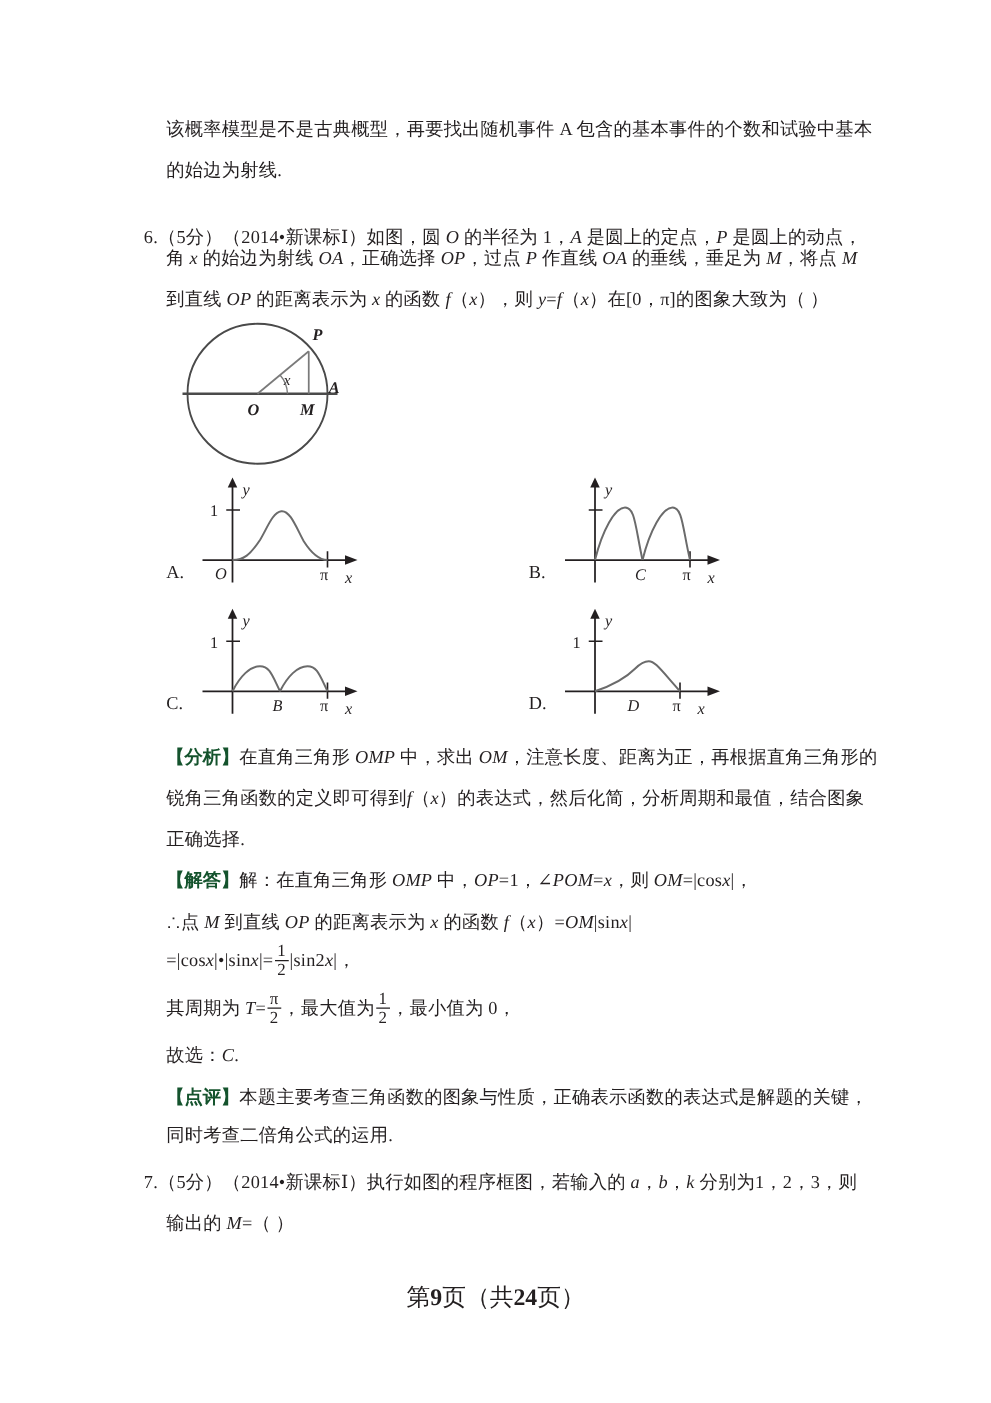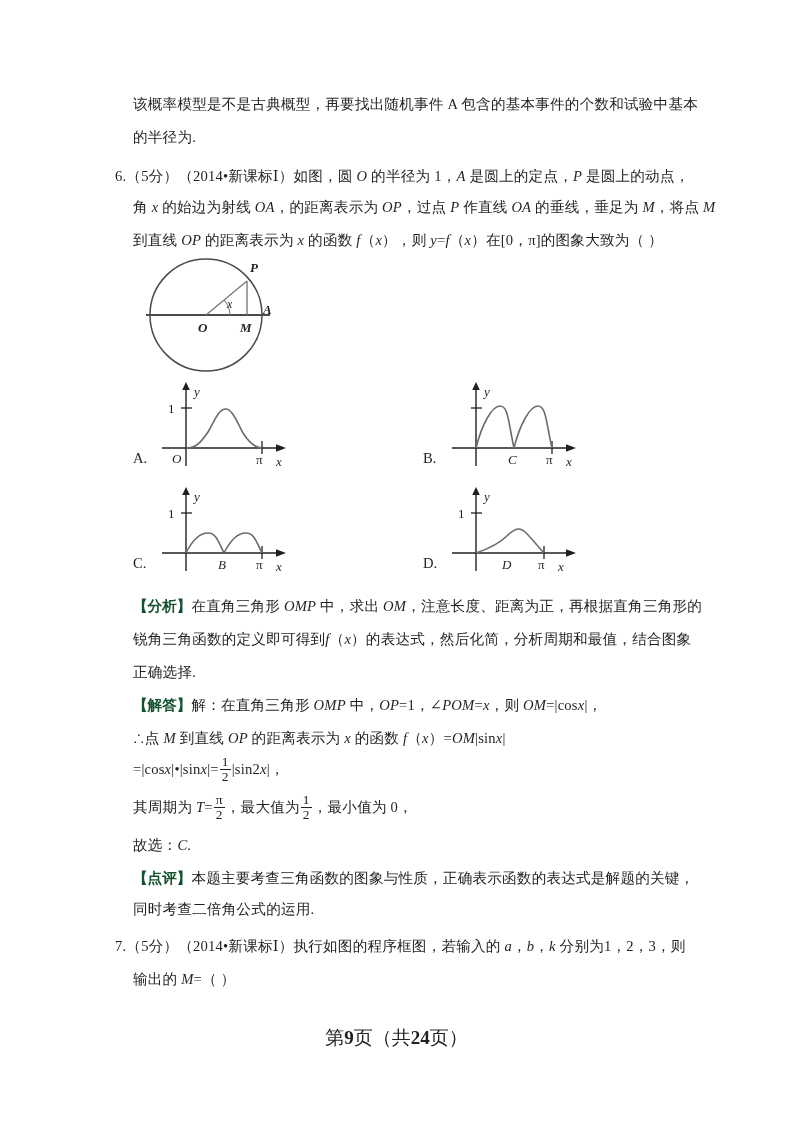--- a/index.html
+++ b/index.html
@@ -73,28 +73,28 @@
 </style>
 </head>
 <body>
 
 <div class="page">
 
   <div class="para" style="left:133px; top:88px;">
     <span>该概率模型是不是古典概型，再要找出随机事件 A 包含的基本事件的个数和试验中基本</span>
   </div>
   <div class="para" style="left:133px; top:121px;">
-    <span>的半径为.</span>
-  </div>
-
-  <div class="para" style="left:115px; top:160px;">
+    <span>的始边为射线.</span>
+  </div>
+
+  <div class="para" style="left:115px; top:174px;">
     <span>6</span><span>.</span><span>（5分）</span><span>（2014•新课标Ⅰ）</span><span>如图，圆 </span><span class="it">O</span><span> 的半径为 1，</span><span class="it">A</span><span> 是圆上的定点，</span><span class="it">P</span><span> 是圆上的动点，</span>
   </div>
   <div class="para" style="left:133px; top:191px;">
-    <span>角 </span><span class="it">x</span><span> 的始边为射线 </span><span class="it">OA</span><span>，的距离表示为 </span><span class="it">OP</span><span>，过点 </span><span class="it">P</span><span> 作直线 </span><span class="it">OA</span><span> 的垂线，垂足为 </span><span class="it">M</span><span>，将点 </span><span class="it">M</span>
+    <span>角 </span><span class="it">x</span><span> 的始边为射线 </span><span class="it">OA</span><span>，正确选择 </span><span class="it">OP</span><span>，过点 </span><span class="it">P</span><span> 作直线 </span><span class="it">OA</span><span> 的垂线，垂足为 </span><span class="it">M</span><span>，将点 </span><span class="it">M</span>
   </div>
   <div class="para" style="left:133px; top:224px;">
     <span>到直线 </span><span class="it">OP</span><span> 的距离表示为 </span><span class="it">x</span><span> 的函数 </span><span class="it">f</span><span>（</span><span class="it">x</span><span>），则 </span><span class="it">y</span><span>=</span><span class="it">f</span><span>（</span><span class="it">x</span><span>）在[0，π]的图象大致为（        ）</span>
   </div>
 
   <div class="fig-circle" style="left:130px; top:250px;">
     <svg width="185" height="130" viewBox="0 0 185 130">
 
       <circle cx="76" cy="65" r="56" fill="none" stroke="#4a4a4a" stroke-width="1.5"></circle>
 

